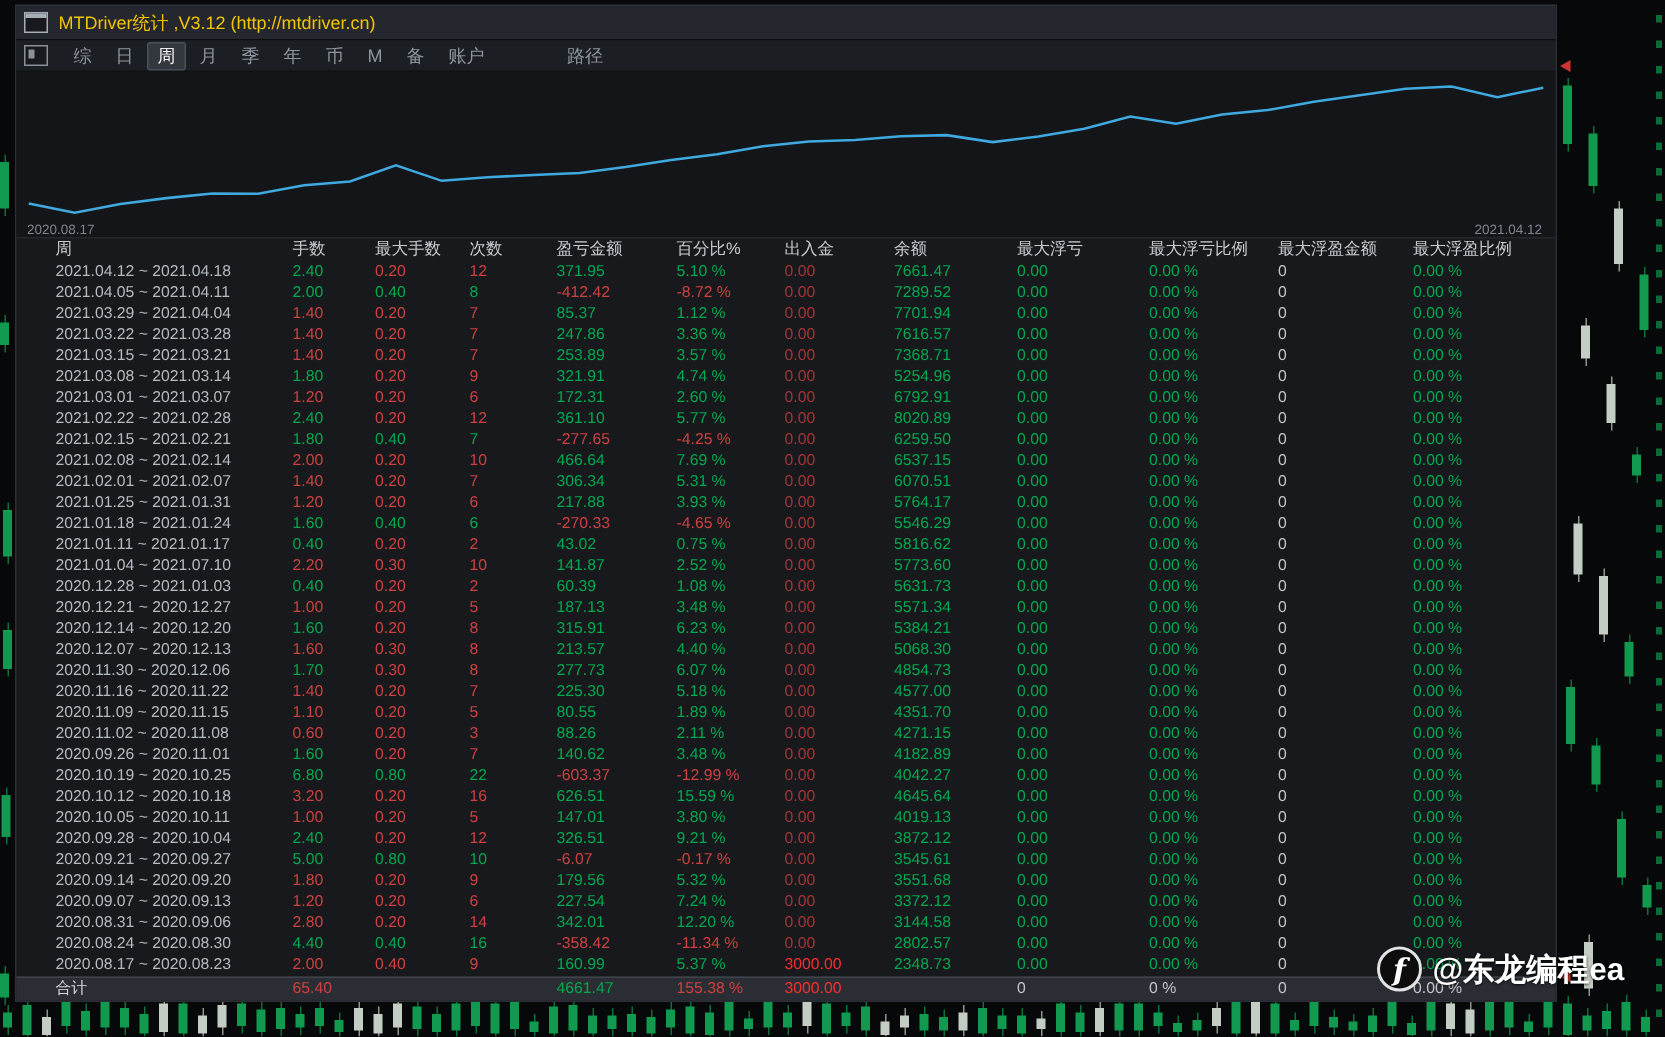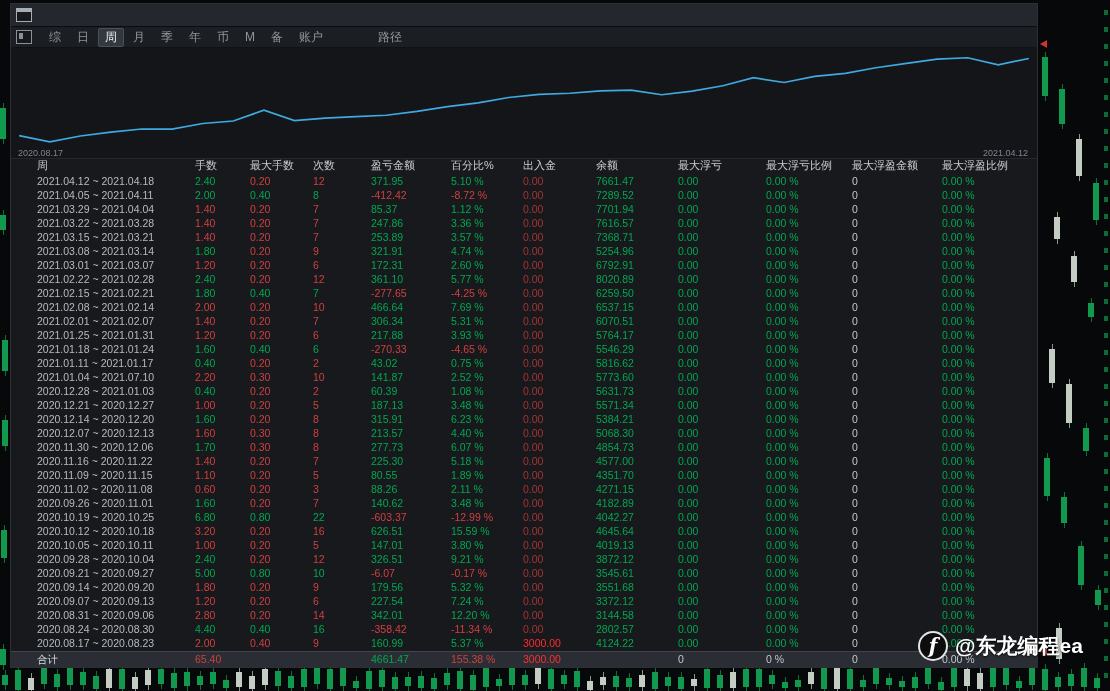--- a/index.html
+++ b/index.html
@@ -309,20 +309,21 @@
       <div class="candle" style="left: 0px; top: 649.428px; width: 6px; height: 15.7938px; background: rgb(17, 153, 79);"></div>
     </div>
 
   <div class="marker" style="left:1040px;top:40px;"></div>
   <div class="marker" style="left:1040px;top:647px;"></div>
 
   <div class="stat-window">
 
     <div class="titlebar">
       <span class="title-icon"></span>
+      <span class="title-text">MTDriver统计 ,V3.12 (http://mtdriver.cn)</span>
     </div>
 
     <div class="menubar">
       <span class="menu-icon"></span>
       <div id="menu-items" style="display:flex;align-items:center;gap:2px;">
           <span class="menu-item">综</span>
           <span class="menu-item">日</span>
           <span class="menu-item active">周</span>
           <span class="menu-item">月</span>
           <span class="menu-item">季</span>
@@ -822,21 +823,21 @@
             <span class="c-g">0.00 %</span>
           </div>
           <div class="trow">
             <span class="period">2020.08.17 ~ 2020.08.23</span>
             <span class="c-r">2.00</span>
             <span class="c-r">0.40</span>
             <span class="c-r">9</span>
             <span class="c-g">160.99</span>
             <span class="c-g">5.37 %</span>
             <span class="c-br">3000.00</span>
-            <span class="c-g">4124.22</span>
+            <span class="c-g">2348.73</span>
             <span class="c-g">0.00</span>
             <span class="c-g">0.00 %</span>
             <span class="c-w">0</span>
             <span class="c-g">0.00 %</span>
           </div>
         </div>
       <div class="trow total-row" id="table-total">
           <span class="period">合计</span>
           <span class="c-r">65.40</span>
           <span class="c-w"></span>

